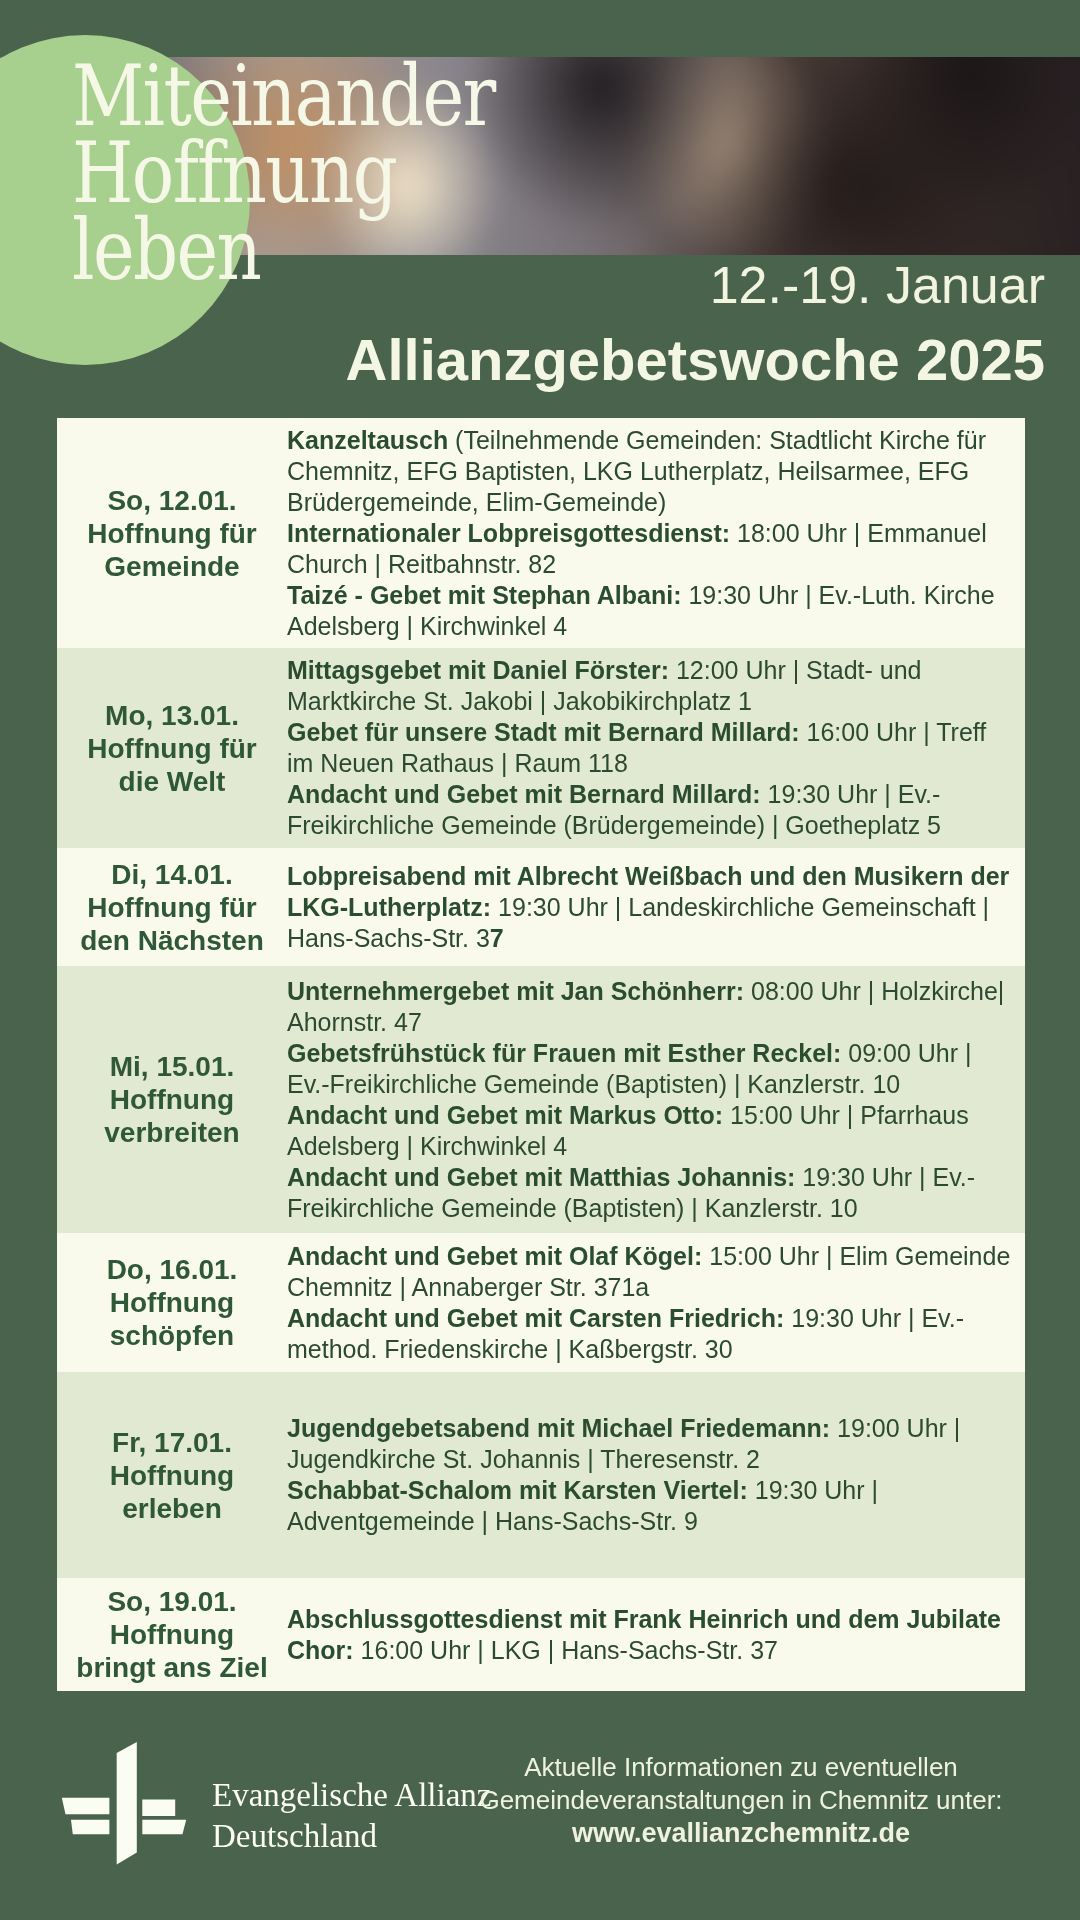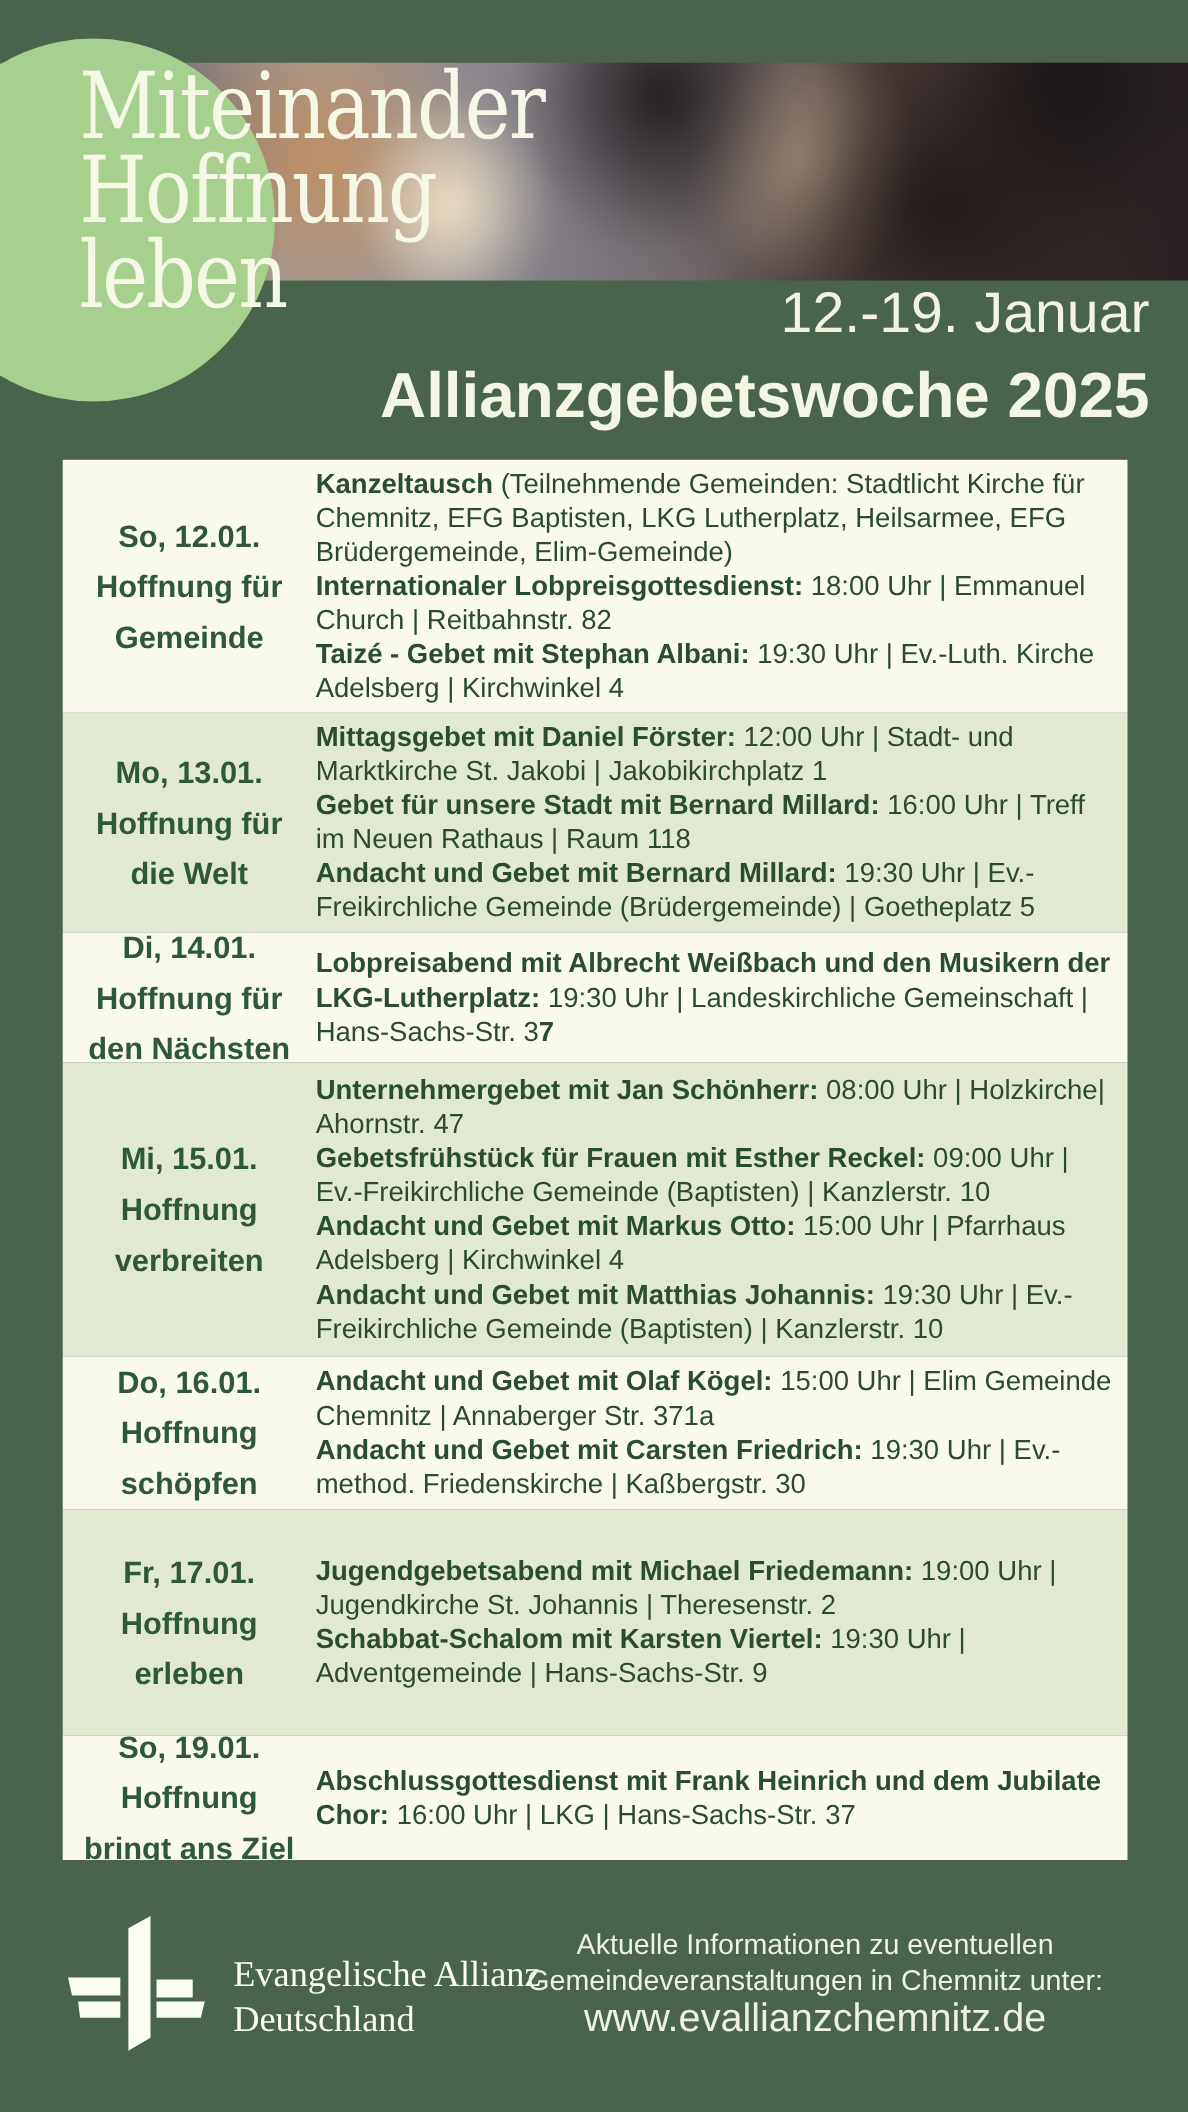--- a/index.html
+++ b/index.html
@@ -25,33 +25,33 @@
   .title{position:absolute;right:35px;top:328px;font-size:58px;line-height:64px;font-weight:700;color:#F4F6E4;margin-left:36px;}
   
   .schedule{position:absolute;left:57px;top:418px;width:968px;}
   .row{display:flex;overflow:hidden;}
   .row.cream{background:#F9FAEB;}
   .row.sage{background:#E2E9D2;}
   .row:nth-child(1){height:230px}.row:nth-child(2){height:200px}.row:nth-child(3){height:118px}
   .row:nth-child(4){height:267px}.row:nth-child(5){height:139px}.row:nth-child(6){height:206px}
   .row:nth-child(7){height:113px}
   .day{width:230px;flex:0 0 230px;display:flex;flex-direction:column;justify-content:center;text-align:center;
-       color:#2E5837;font-weight:700;font-size:28px;line-height:33px;gap:13px;}
+       color:#2E5837;font-weight:700;font-size:28px;line-height:33px;}
   .events{flex:1;display:flex;flex-direction:column;justify-content:center;padding-right:14px;
           color:#2B4A31;font-size:25px;line-height:31px;}
   .events p{margin:0;}
   .events b{font-weight:700;color:#2A4D31;}
   
   .footer{position:absolute;left:0;top:1691px;width:1080px;height:229px;background:#4A634D;}
   .logo{position:absolute;left:60px;top:50px;}
   .brand{position:absolute;left:212px;top:84px;color:#FCFDF3;font-family:"Liberation Serif","DejaVu Serif",serif;
          font-size:33px;line-height:41px;}
   .info{position:absolute;left:430px;right:28px;top:60px;text-align:center;color:#EFF2DE;
         font-size:26px;line-height:33px;}
-  .info .site{font-weight:400;font-size:36px;}
+  .info .site{font-weight:700;font-size:27px;}
 </style>
 </head>
 <body>
 
 <div class="poster">
 
   <div class="photo">
     <div class="blur"></div>
   </div>
   <div class="circle"></div>

